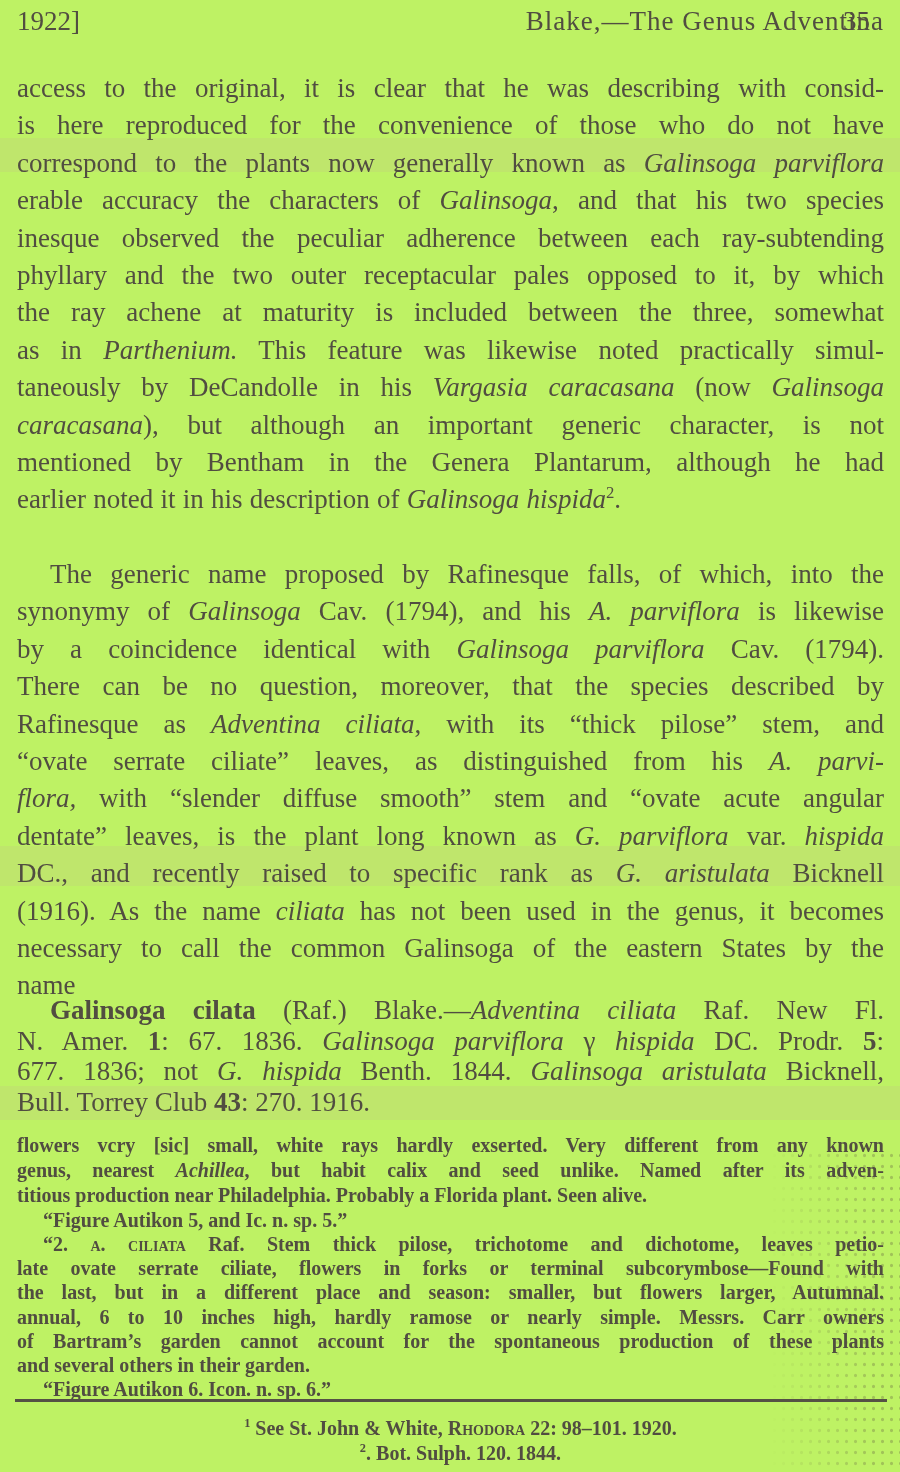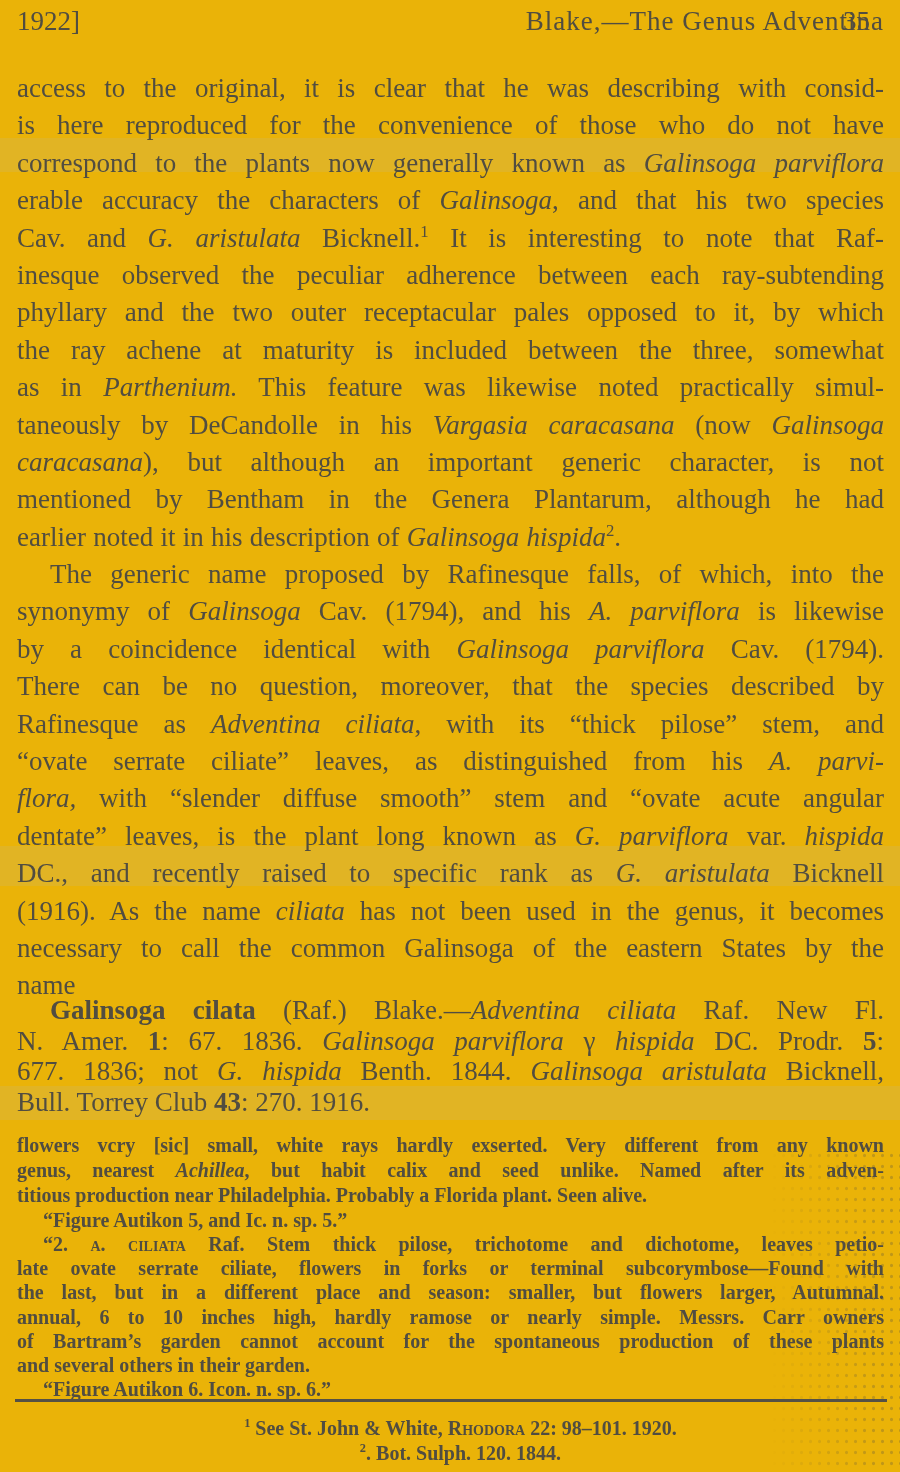--- a/index.html
+++ b/index.html
@@ -41,39 +41,38 @@
   .footnote-style .line.ind{text-indent:20px;text-align:center;}
   .i{font-style:italic;}
   .b{font-weight:bold;}
   .sc{font-variant:small-caps;}
   .sup{font-size:62%;vertical-align:super;line-height:0;}
   .rule{position:absolute;left:15px;top:1399px;width:872px;height:3px;background:#555145;}
 </style>
 </head>
 <body>
 
-<div class="page" style="background: #eab308; color: rgb(81, 77, 65);">
+<div class="page" style="background: #bef264; color: rgb(81, 77, 65);">
   <div class="band band1"></div>
   <div class="band band2"></div>
   <div class="band band3"></div>
   <div class="speckle"></div>
 
   <header class="header">
     <span class="hl">1922]</span>
     <span class="hc">Blake,—The Genus Adventina</span>
     <span class="hr">35</span>
   </header>
 
   <main id="blocks">
       <div class="block blk-paragraph-1 body-style">
         <div class="line just"><span>access to the original, it is clear that he was describing with consid-</span></div>
         <div class="line just"><span>is here reproduced for the convenience of those who do not have</span></div>
         <div class="line just"><span>correspond to the plants now generally known as </span><span class="i">Galinsoga parviflora</span></div>
         <div class="line just"><span>erable accuracy the characters of </span><span class="i">Galinsoga</span><span>, and that his two species</span></div>
-        <div class="line just"><span>Cav. and </span><span class="i">G. aristulata</span><span> Bicknell.</span><span class="sup">1</span><span> It is interesting to note that Raf-</span></div>
         <div class="line just"><span>inesque observed the peculiar adherence between each ray-subtending</span></div>
         <div class="line just"><span>phyllary and the two outer receptacular pales opposed to it, by which</span></div>
         <div class="line just"><span>the ray achene at maturity is included between the three, somewhat</span></div>
         <div class="line just"><span>as in </span><span class="i">Parthenium.</span><span> This feature was likewise noted practically simul-</span></div>
         <div class="line just"><span>taneously by DeCandolle in his </span><span class="i">Vargasia caracasana</span><span> (now </span><span class="i">Galinsoga</span></div>
         <div class="line just"><span class="i">caracasana</span><span>), but although an important generic character, is not</span></div>
         <div class="line just"><span>mentioned by Bentham in the Genera Plantarum, although he had</span></div>
         <div class="line"><span>earlier noted it in his description of </span><span class="i">Galinsoga hispida</span><span class="sup">2</span><span>.</span></div>
       </div>
       <div class="block blk-paragraph-2 body-style">

